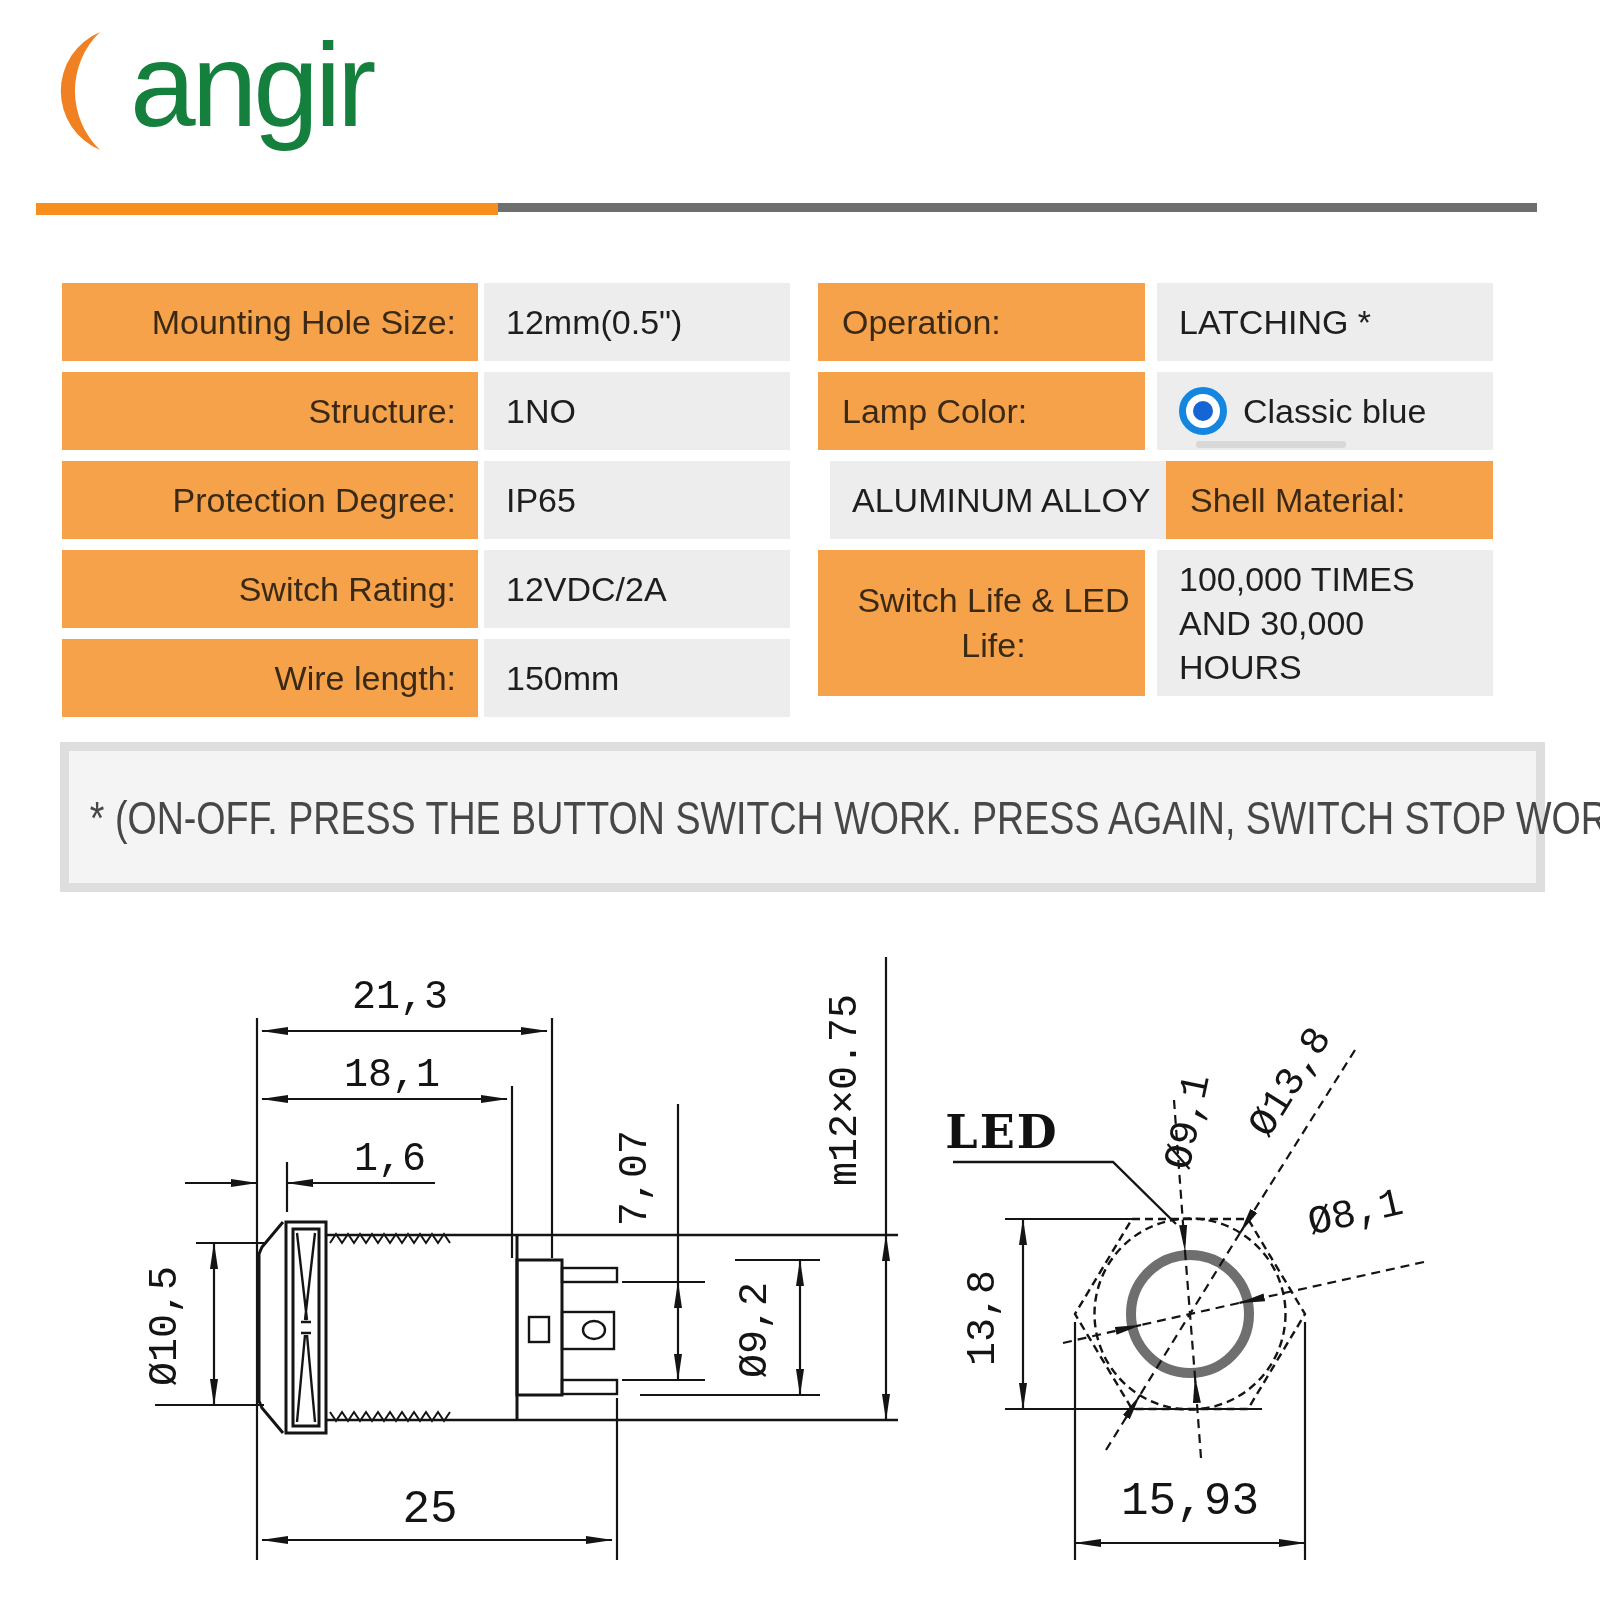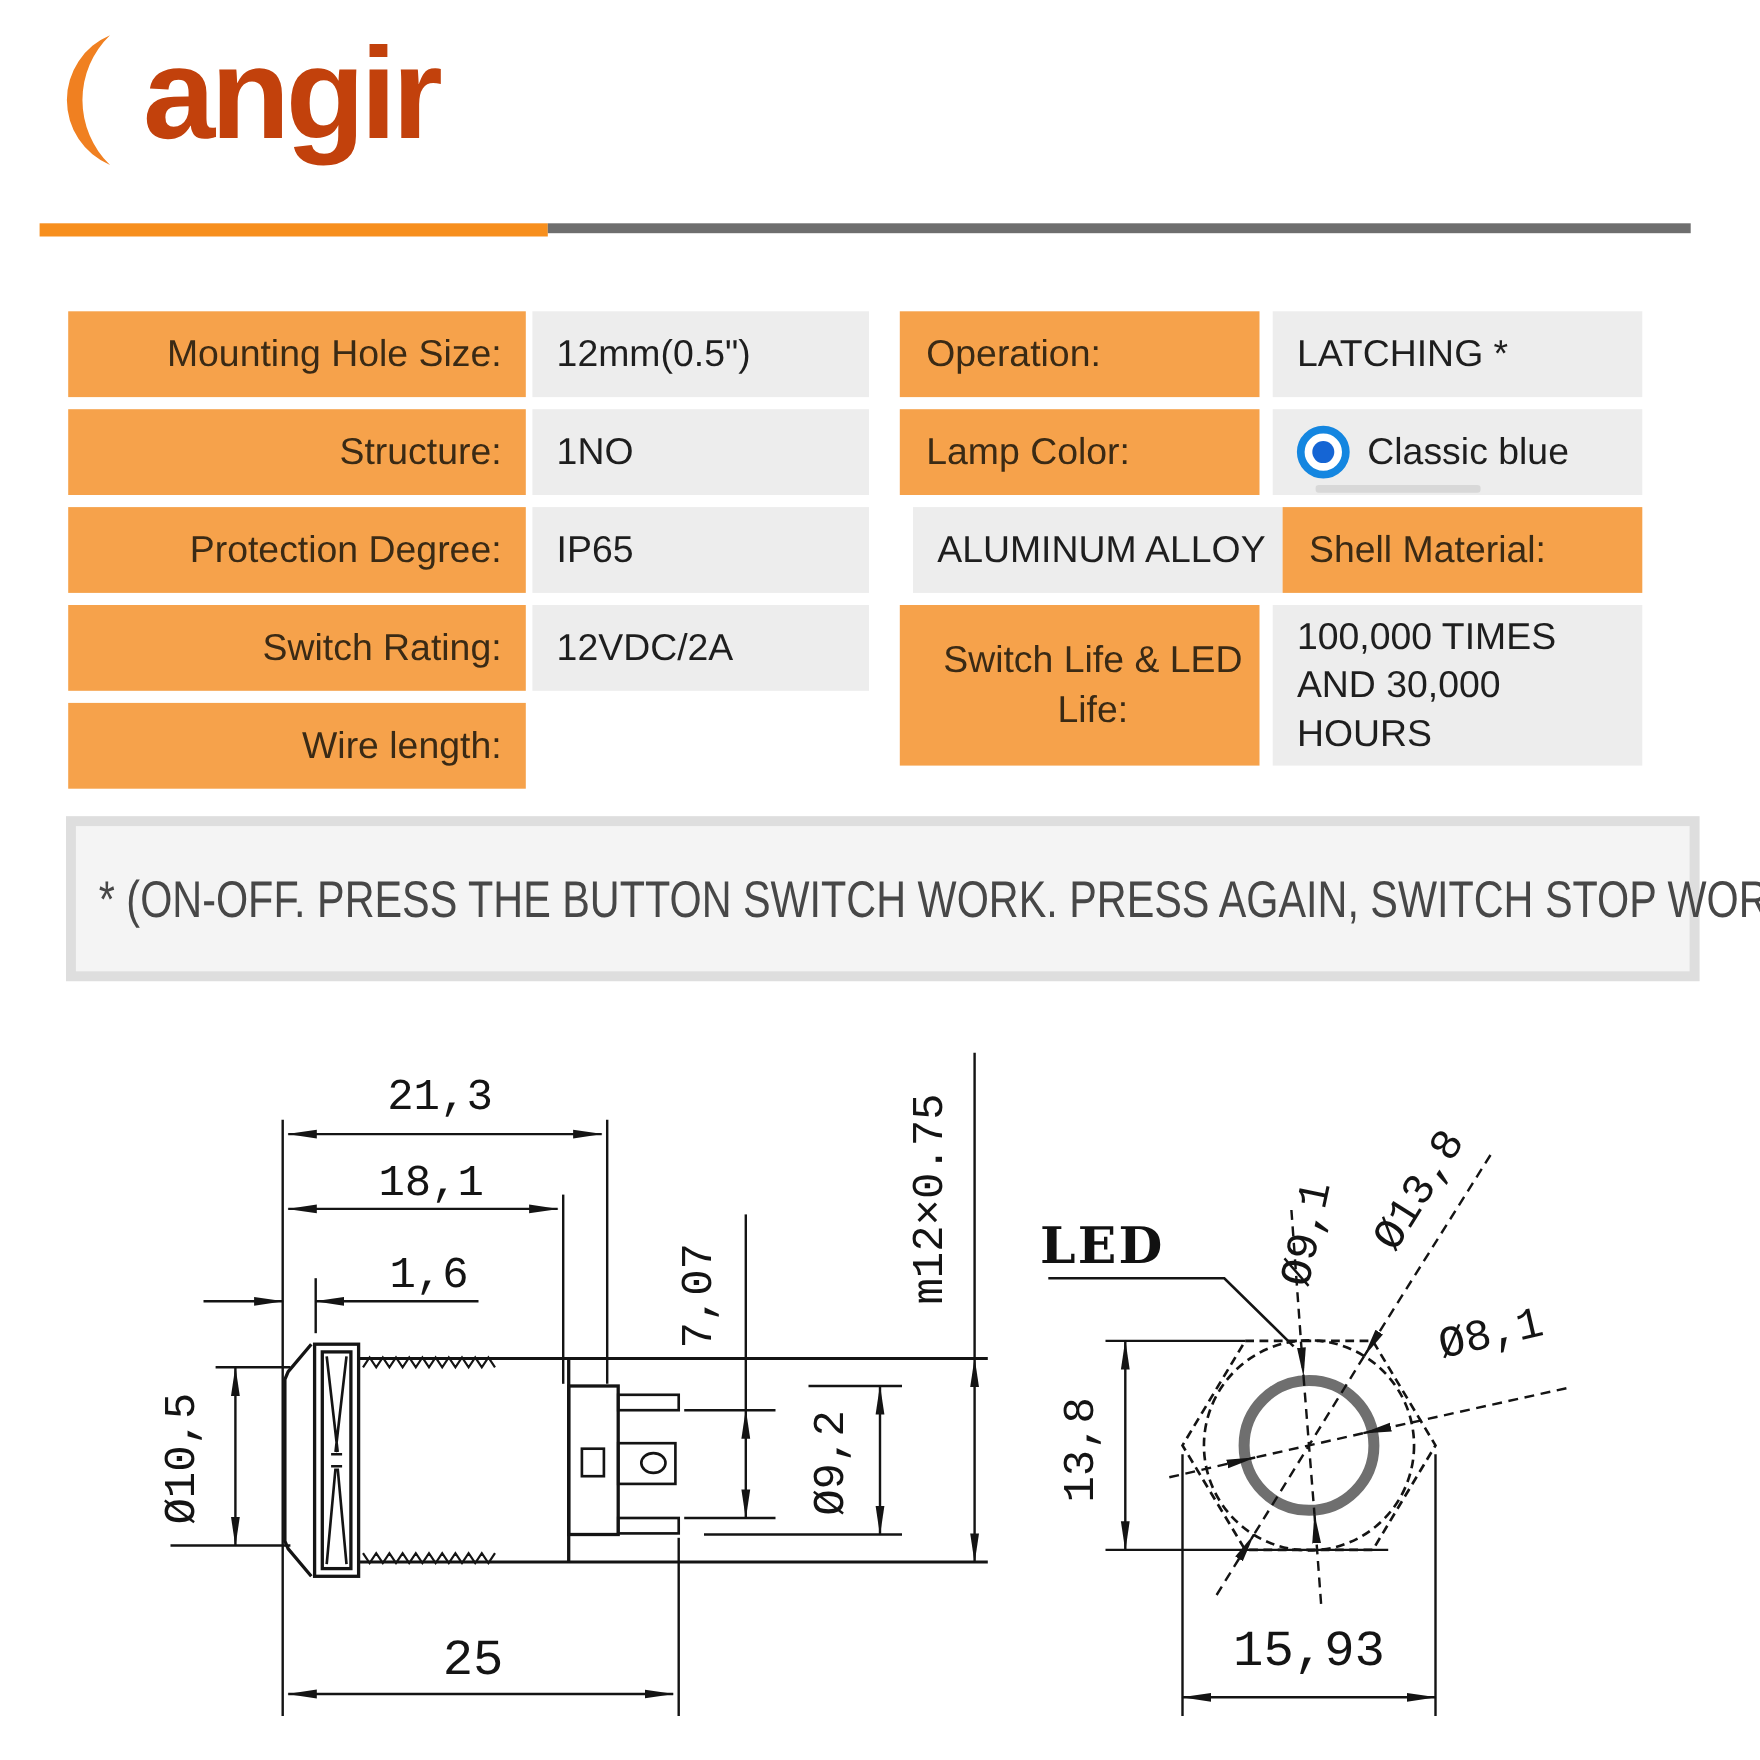--- a/index.html
+++ b/index.html
@@ -1,20 +1,20 @@
 <!DOCTYPE html>
 <html><head>
 <meta charset="utf-8">
 <style>
   html,body{margin:0;padding:0;background:#ffffff;}
   body{width:1600px;height:1600px;position:relative;font-family:"Liberation Sans",sans-serif;overflow:hidden;}
 
   
   .logo{position:absolute;left:38px;top:26px;display:flex;align-items:flex-start;}
-  .logo-text{font-size:118px;font-weight:700;color:#c2410c;letter-spacing:-4px;line-height:1;margin-left:6px;font-family:"Liberation Sans",sans-serif;}
+  .logo-text{font-size:118px;font-weight:400;color:#15803d;letter-spacing:-4px;line-height:1;margin-left:6px;font-family:"Liberation Sans",sans-serif;}
 
   
   .divider{position:absolute;left:36px;top:203px;width:1501px;display:flex;align-items:flex-start;}
   .divider .orange{width:462px;height:12px;background:#f78f1e;}
   .divider .gray{flex:1;height:9px;background:#6e6e6e;}
 
   
   .spec-table{position:absolute;top:283px;}
   .spec-table.left{left:62px;width:728px;}
   .spec-table.right{left:818px;width:727px;}
@@ -72,20 +72,21 @@
   <div class="spec-row">
     <div class="cell label-cell h78">Protection Degree:</div>
     <div class="cell value-cell h78">IP65</div>
   </div>
   <div class="spec-row">
     <div class="cell label-cell h78">Switch Rating:</div>
     <div class="cell value-cell h78">12VDC/2A</div>
   </div>
   <div class="spec-row">
     <div class="cell label-cell h78">Wire length:</div>
+    <div class="cell value-cell h78">150mm</div>
   </div>
 </div>
 
 <div class="spec-table right">
   <div class="spec-row">
     <div class="cell label-cell h78">Operation:</div>
     <div class="cell value-cell h78">LATCHING *</div>
   </div>
   <div class="spec-row">
     <div class="cell label-cell h78">Lamp Color:</div>

